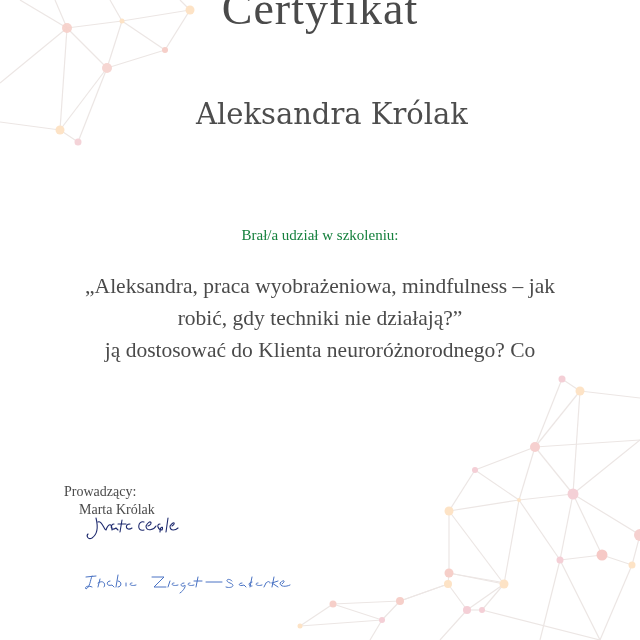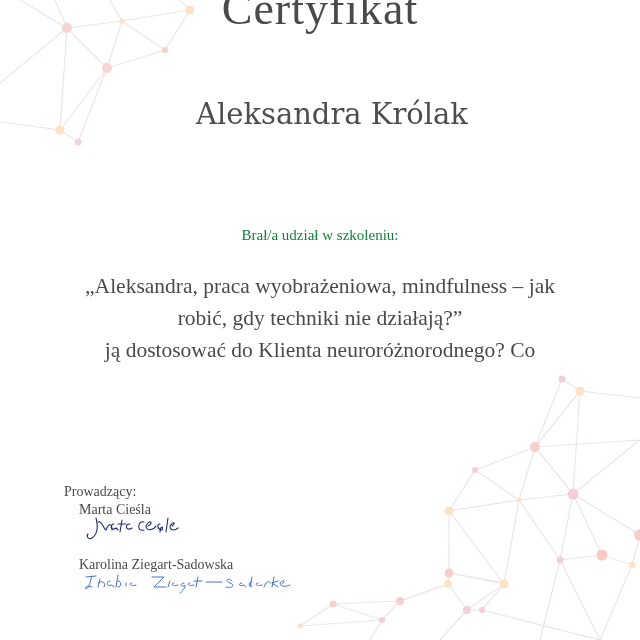--- a/index.html
+++ b/index.html
@@ -150,22 +150,21 @@
   <div class="name">Aleksandra Królak</div>
   <div class="intro">Brał/a udział w szkoleniu:</div>
   <div class="course">
     <span>„Aleksandra, praca wyobrażeniowa, mindfulness – jak</span>
     <span>robić, gdy techniki nie działają?”</span>
     <span>ją dostosować do Klienta neuroróżnorodnego? Co</span>
   </div>
 
   <div class="instructors-label">Prowadzący:</div>
 
-  <div class="instructor-name" style="top:502px;">Marta Cieśla</div>
+  <div class="instructor-name" style="top:502px;">Marta Królak</div>
   <svg class="sig" style="left:84px; top:514px;" width="100" height="28" viewBox="0 0 100 28">
     <path d="M12 4 C14 12, 14 20, 8 24 C4 26, 2 22, 4 20 M14 8 C18 6, 20 16, 22 16 C24 10, 28 8, 28 16 M30 10 C26 10, 26 18, 32 14 L34 16 M38 6 L36 18 M34 10 L42 10 M46 10 C40 10, 42 18, 48 14 M60 8 C54 6, 52 18, 60 16 M64 12 C70 10, 66 4, 62 12 C62 18, 70 16, 72 12 M76 10 C72 10, 74 16, 78 16 C80 12, 76 12, 76 18 M84 4 L82 18 M88 12 C92 10, 90 6, 86 12 C86 18, 92 16, 94 14" stroke="#1e2a6e" stroke-width="1.1" fill="none" stroke-linecap="round"></path>
   </svg>
 
-  <div class="instructor-name" style="top:557px;">Karolina Ziegart-Sadowska</div>
   <svg class="sig" style="left:82px; top:571px;" width="210" height="24" viewBox="0 0 210 24">
     <path d="M4 6 L14 5 M10 5 C8 10, 8 16, 4 18 C2 16, 6 14, 10 16 M18 8 L16 16 M16 12 C22 8, 24 14, 22 16 M28 10 C24 10, 24 16, 30 14 L32 16 M36 4 L34 16 M36 10 C40 10, 40 16, 36 16 M44 12 L44 15 M50 12 C46 12, 48 16, 54 14 M70 6 L82 6 L72 16 L84 16 M88 10 L86 16 M92 12 C88 12, 90 16, 96 14 M102 12 C98 12, 98 16, 102 15 C104 12, 104 18, 98 22 M108 12 C104 12, 106 16, 112 14 M116 6 L114 16 M112 10 L120 10 M124 11 L140 11 M150 10 C146 6, 142 10, 148 12 C154 14, 150 18, 144 16 M160 12 C156 12, 156 16, 162 14 L164 16 M170 6 L168 16 M170 11 C166 11, 166 16, 170 15 M176 12 C172 12, 174 16, 180 14 M184 12 L182 16 M184 12 C186 10, 188 10, 188 12 M192 6 L190 16 M190 12 L196 10 M190 12 L196 16 M200 13 C204 10, 202 8, 198 12 C198 16, 204 16, 208 14" stroke="#4a73c4" stroke-width="1" fill="none" stroke-linecap="round"></path>
   </svg>
 </div>
 
 </body></html>

